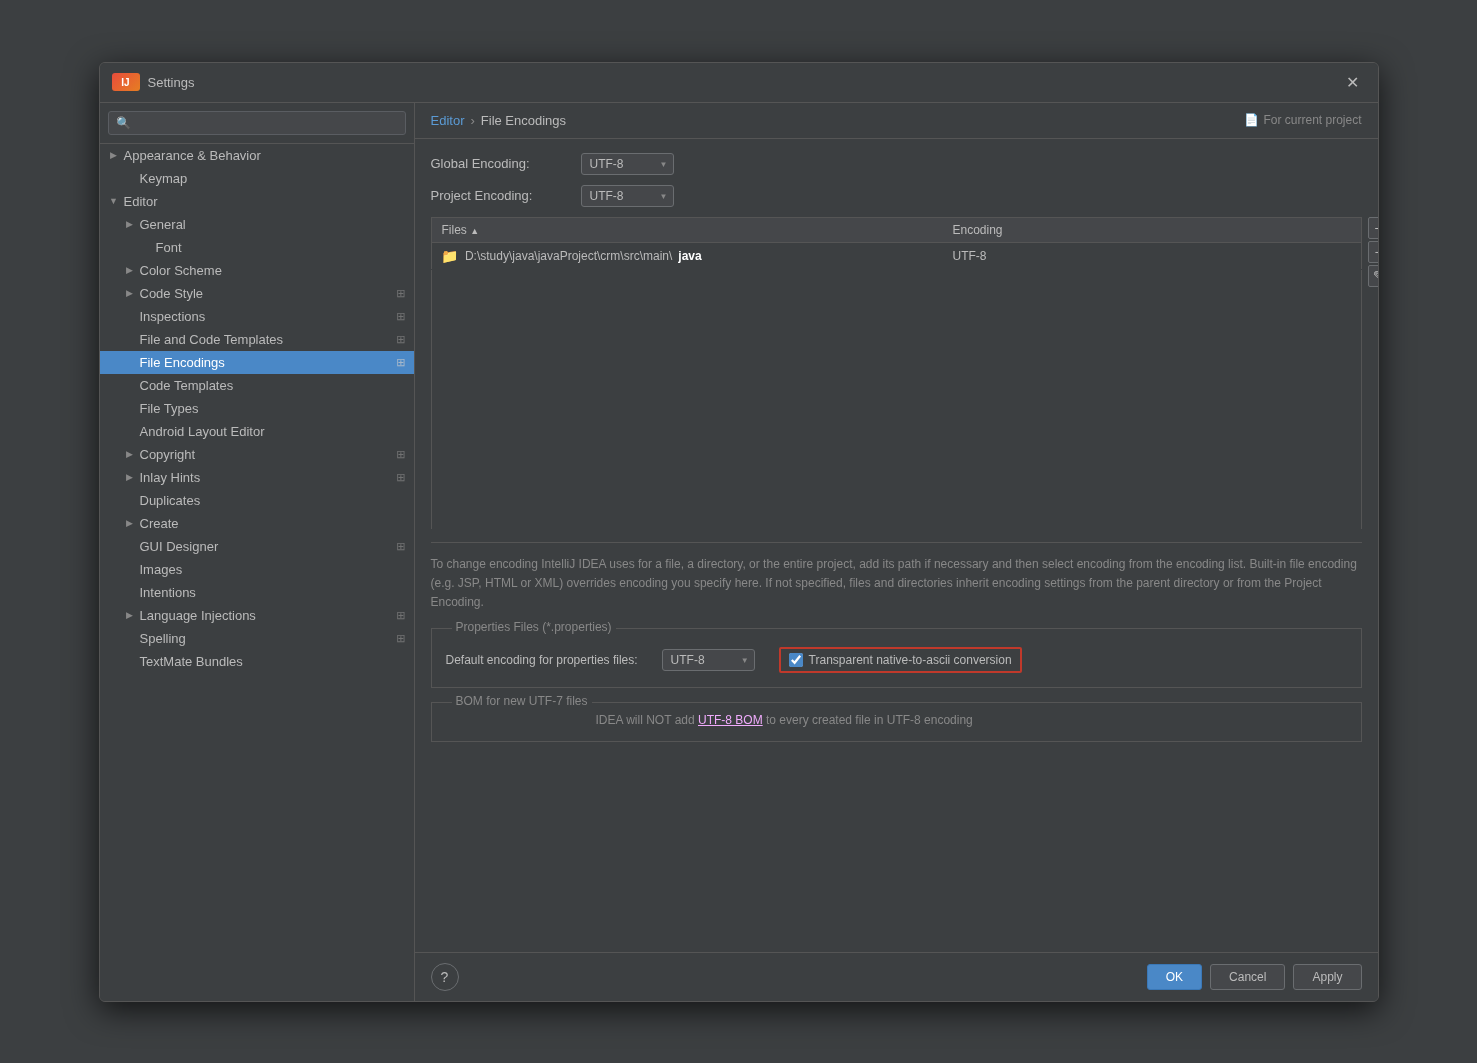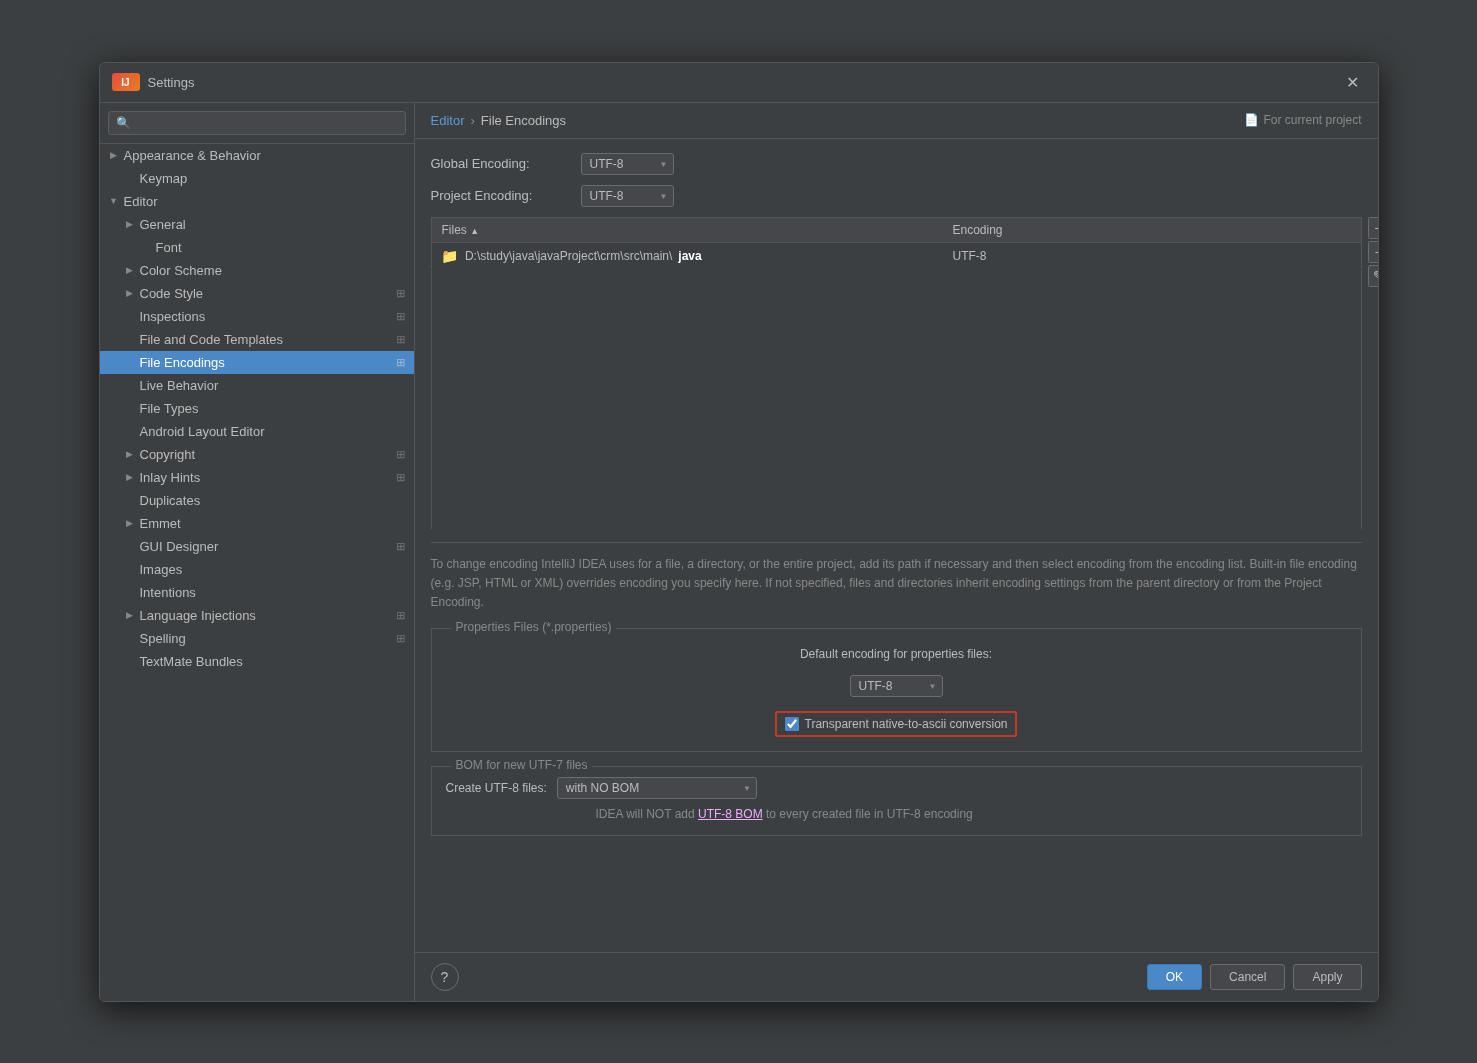--- a/index.html
+++ b/index.html
@@ -256,23 +256,22 @@
       top: -9px;
       left: 20px;
       background: #3c3f41;
       padding: 0 4px;
       font-size: 12px;
       color: #888;
     }
     .prop-row {
       display: flex;
       align-items: center;
-      gap: 14px;
+      gap: 24px;
       margin-top: 8px;
-      flex-direction: column;
     }
     .prop-label { color: #bbbbbb; font-size: 12px; }
     .checkbox-group {
       display: flex;
       align-items: center;
       gap: 6px;
       border: 2px solid #c0392b;
       padding: 4px 8px;
       border-radius: 2px;
     }
@@ -404,21 +403,21 @@
         <span class="item-label">File and Code Templates</span>
         <span class="item-icon-right">⊞</span>
       </div>
       <div class="tree-item indent-1 selected">
         <span class="tree-arrow"></span>
         <span class="item-label">File Encodings</span>
         <span class="item-icon-right">⊞</span>
       </div>
       <div class="tree-item indent-1">
         <span class="tree-arrow"></span>
-        <span class="item-label">Live Behavior</span>
+        <span class="item-label">Code Templates</span>
       </div>
       <div class="tree-item indent-1">
         <span class="tree-arrow"></span>
         <span class="item-label">File Types</span>
       </div>
       <div class="tree-item indent-1">
         <span class="tree-arrow"></span>
         <span class="item-label">Android Layout Editor</span>
       </div>
       <div class="tree-item indent-1">
@@ -430,21 +429,21 @@
         <span class="tree-arrow">▶</span>
         <span class="item-label">Inlay Hints</span>
         <span class="item-icon-right">⊞</span>
       </div>
       <div class="tree-item indent-1">
         <span class="tree-arrow"></span>
         <span class="item-label">Duplicates</span>
       </div>
       <div class="tree-item indent-1">
         <span class="tree-arrow">▶</span>
-        <span class="item-label">Emmet</span>
+        <span class="item-label">Create</span>
       </div>
       <div class="tree-item indent-1">
         <span class="tree-arrow"></span>
         <span class="item-label">GUI Designer</span>
         <span class="item-icon-right">⊞</span>
       </div>
       <div class="tree-item indent-1">
         <span class="tree-arrow"></span>
         <span class="item-label">Images</span>
       </div>
@@ -560,30 +559,20 @@
             </div>
             <div class="checkbox-group">
               <input type="checkbox" class="checkbox-input" id="trans-check" checked="" style="">
               <label for="trans-check" class="checkbox-label">Transparent native-to-ascii conversion</label>
             </div>
           </div>
         </div>
 
         <div class="section-box">
           <span class="section-title">BOM for new UTF-7 files</span>
-          <div class="bom-row">
-            <span class="bom-label">Create UTF-8 files:</span>
-            <div class="select-wrapper">
-              <select class="select-box select-wide">
-                <option>with NO BOM</option>
-                <option>with BOM</option>
-                <option>with BOM if Windows</option>
-              </select>
-            </div>
-          </div>
           <div class="bom-note">
             <span>IDEA will NOT add </span><span class="bom-link">UTF-8 BOM</span><span> to every created file in UTF-8 encoding</span>
           </div>
         </div>
 
       </div>
 
       <div class="dialog-footer">
         <button class="help-btn">?</button>
         <button class="footer-btn btn-ok">OK</button>

